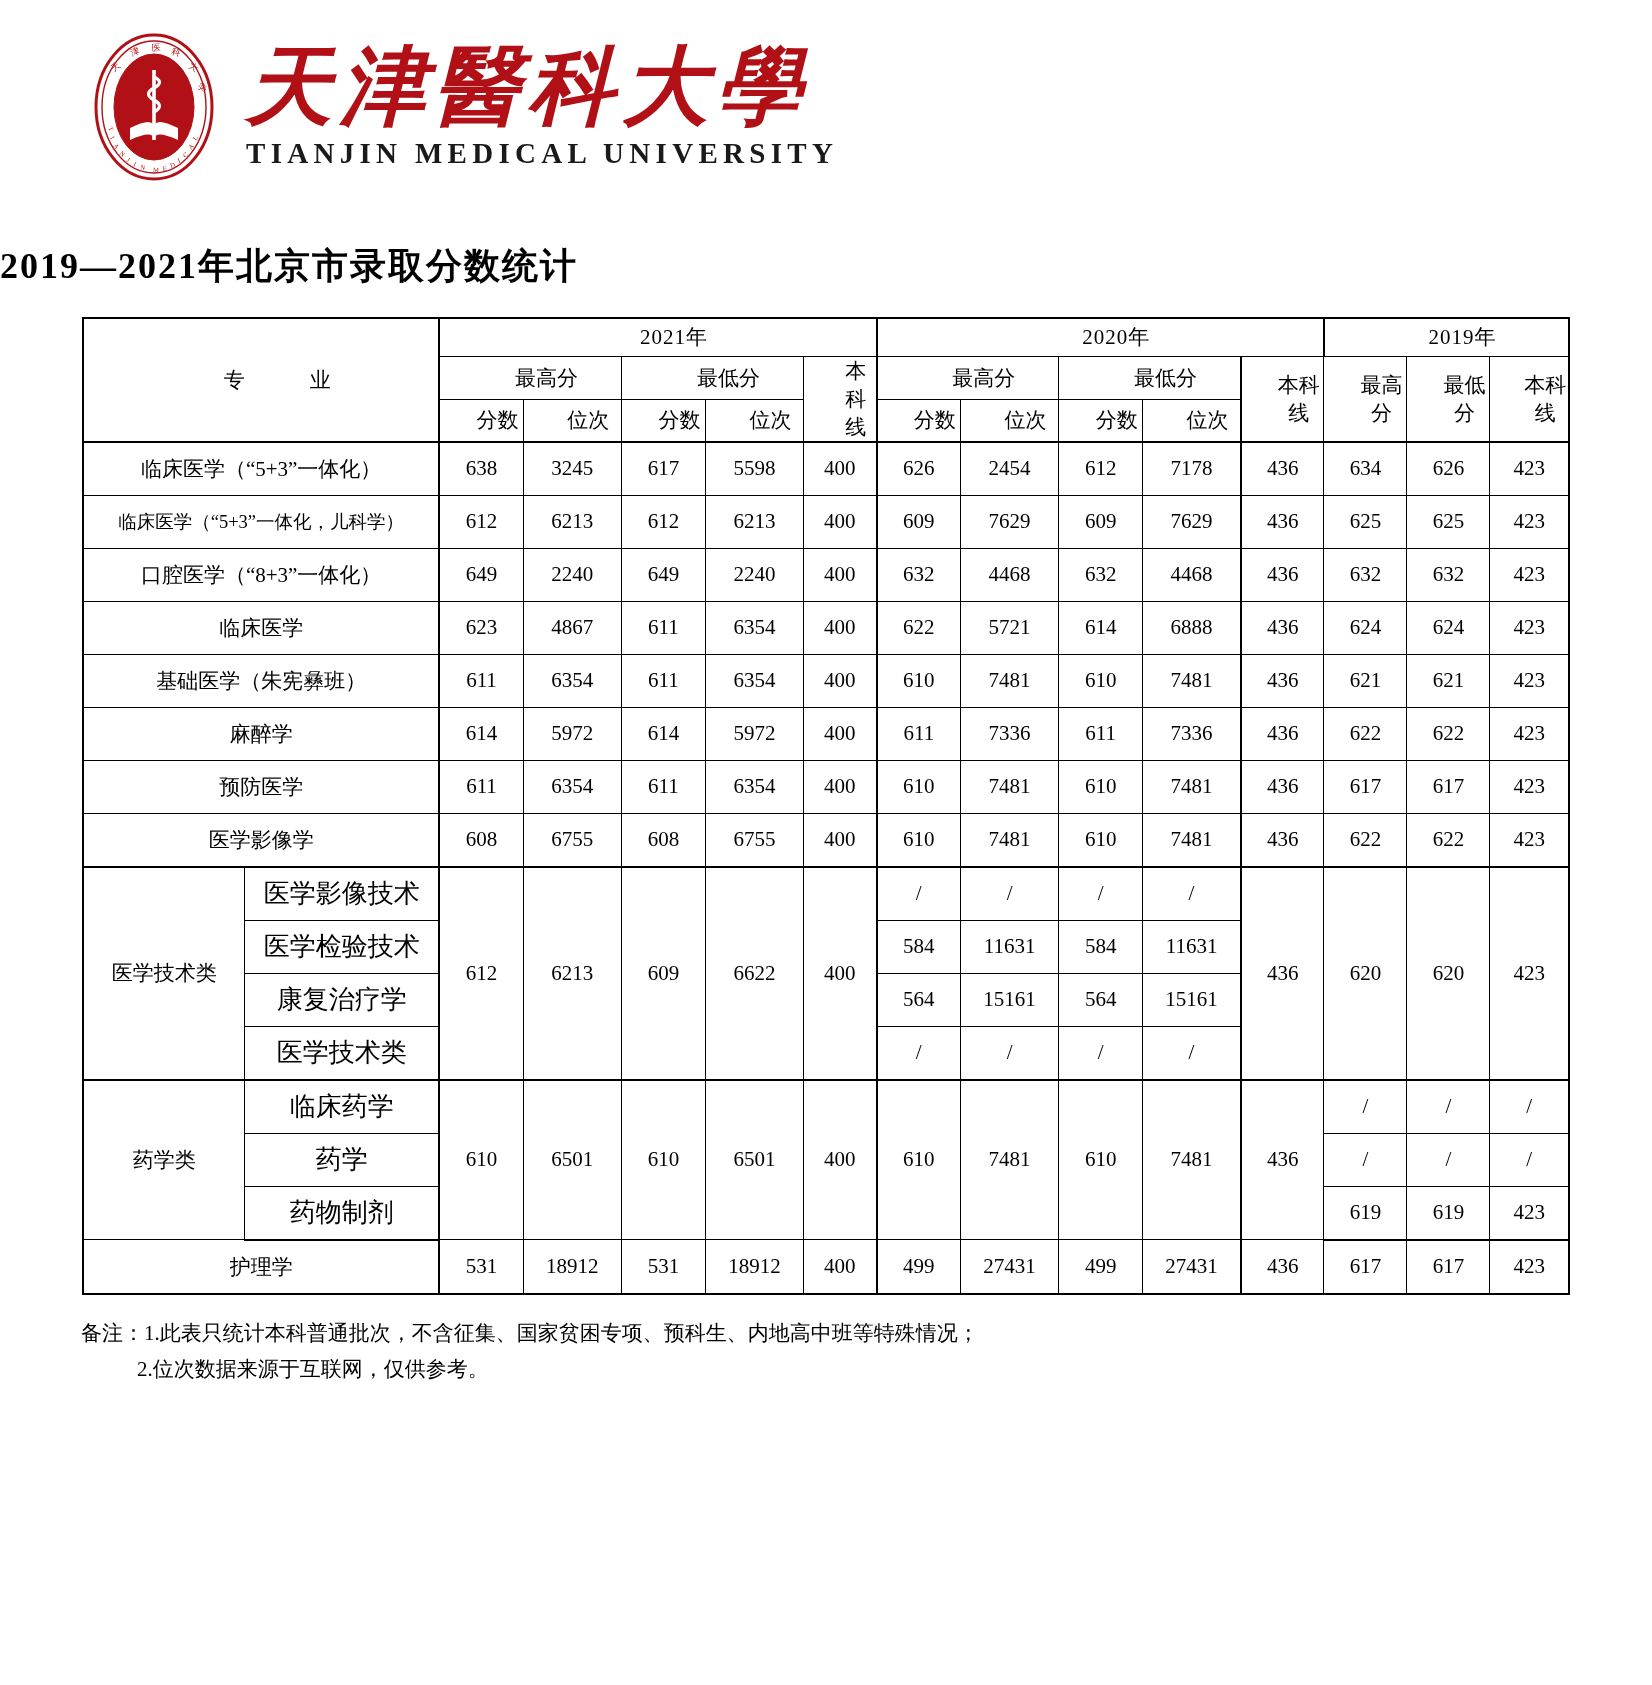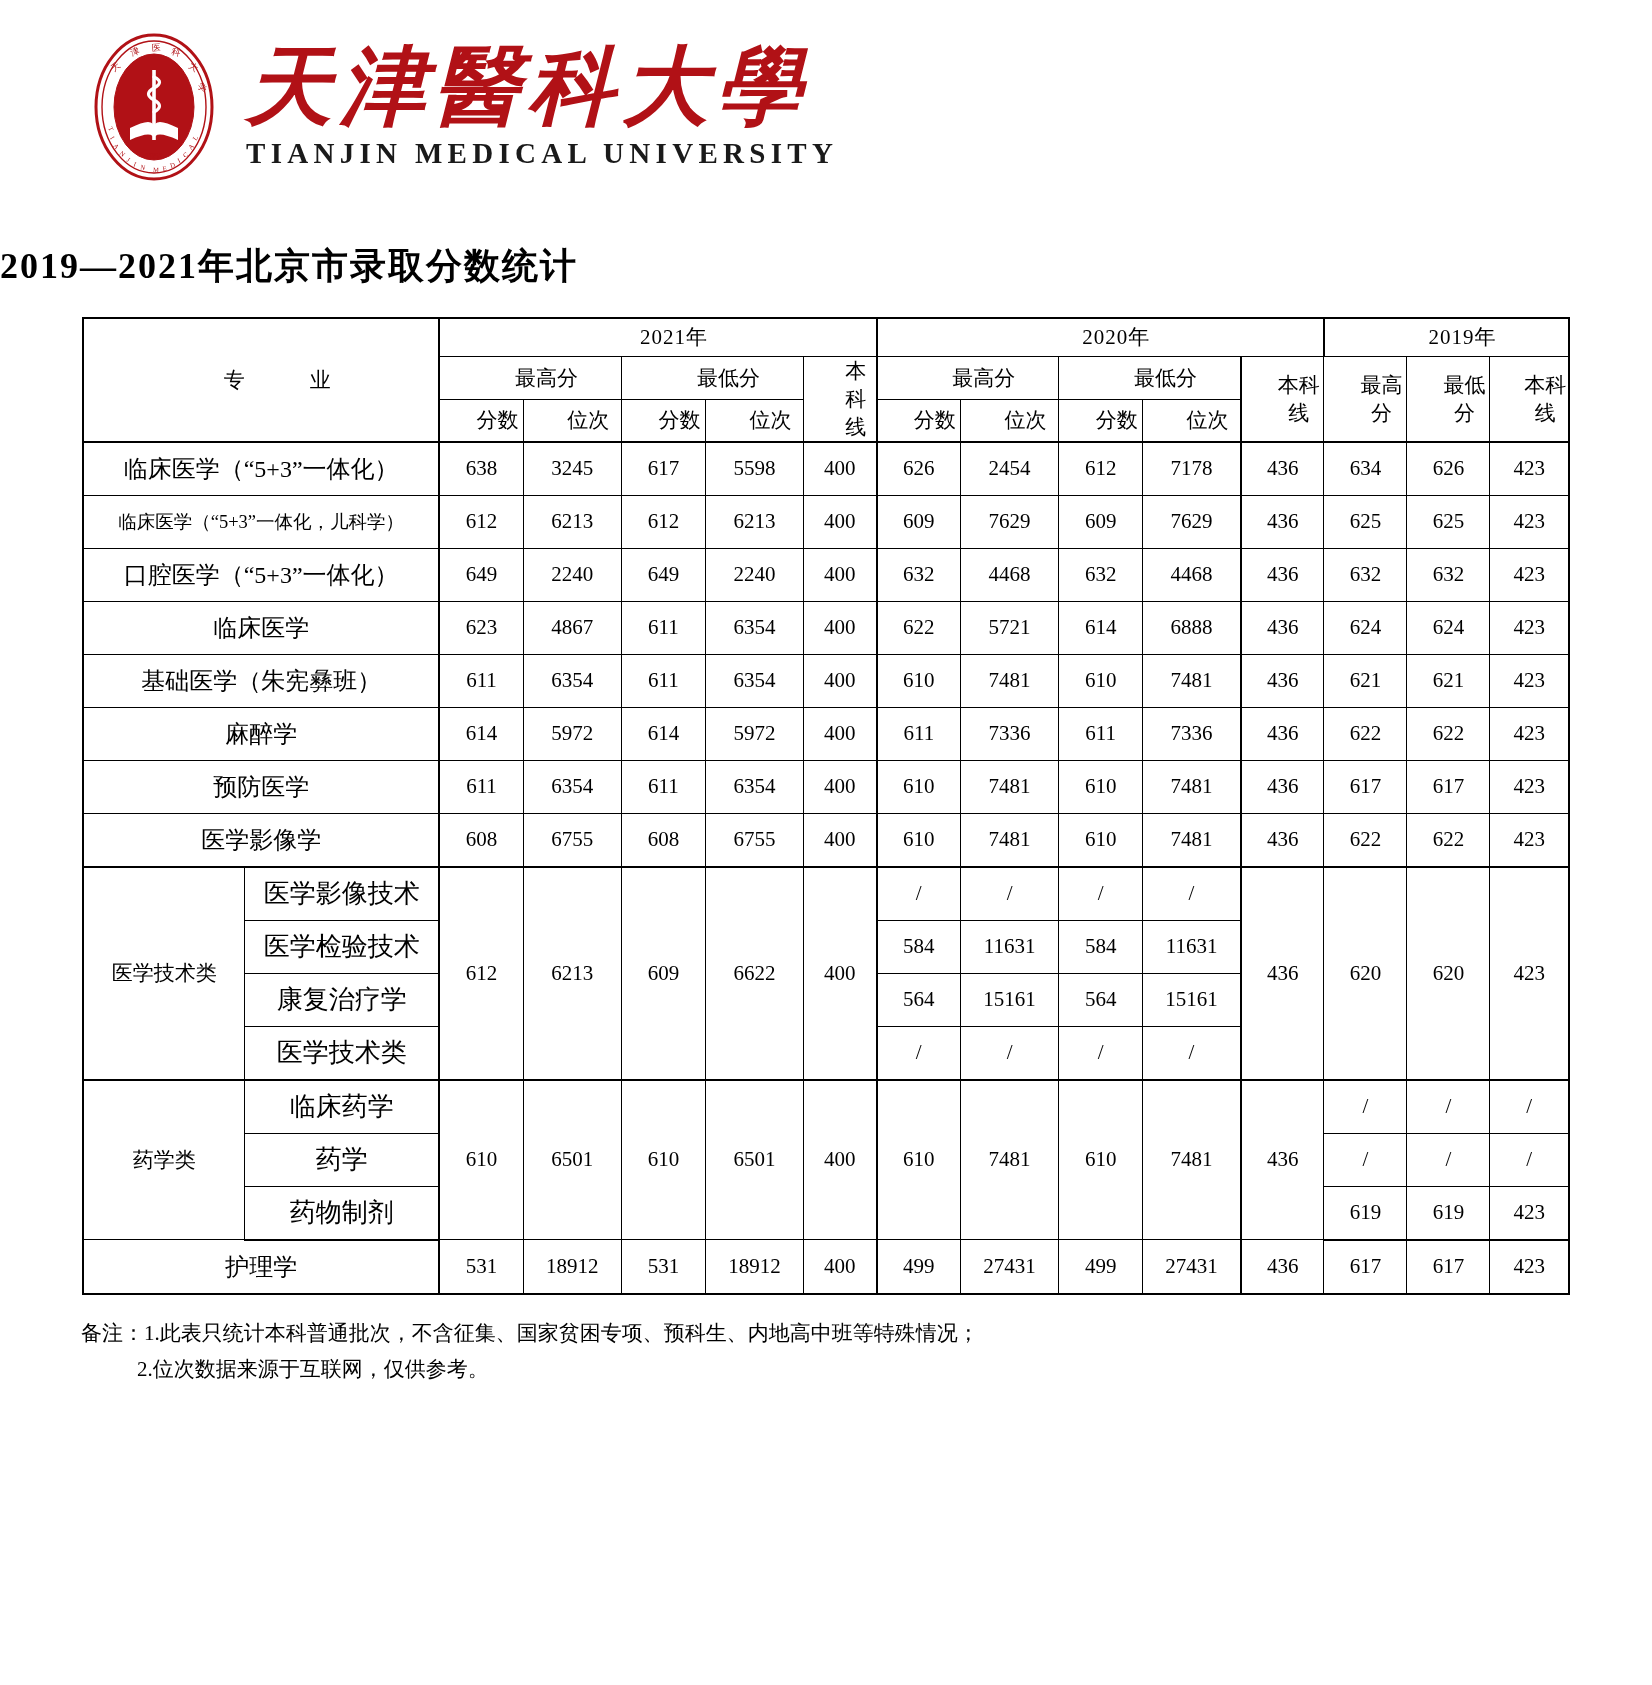--- a/index.html
+++ b/index.html
@@ -107,21 +107,21 @@
   .hdr-leaf { height: 40px; }
 
   .major-head {
     font-size: 25px;
     letter-spacing: 22px;
     text-indent: 22px;
   }
   td.major-name {
     text-align: left;
     padding-left: 14px;
-    font-size: 24px;
+    font-size: 21px;
     height: 52px;
   }
   td.major-name.sm { font-size: 18.5px; }
   td.group-name {
     text-align: left;
     padding-left: 14px;
     font-size: 21px;
   }
   td.sub-name {
     text-align: left;
@@ -276,21 +276,21 @@
           <td class="num">7629</td>
           <td class="num">609</td>
           <td class="num">7629</td>
           <td class="num thick-v">436</td>
           <td class="num">625</td>
           <td class="num">625</td>
           <td class="num outer-right">423</td>
         </tr>
 
         <tr>
-          <td class="major-name outer-left" colspan="2">口腔医学（“5+3”一体化）</td>
+          <td class="major-name outer-left" colspan="2">口腔医学（“8+3”一体化）</td>
           <td class="num thick-v">649</td>
           <td class="num">2240</td>
           <td class="num">649</td>
           <td class="num">2240</td>
           <td class="num">400</td>
           <td class="num thick-v">632</td>
           <td class="num">4468</td>
           <td class="num">632</td>
           <td class="num">4468</td>
           <td class="num thick-v">436</td>

